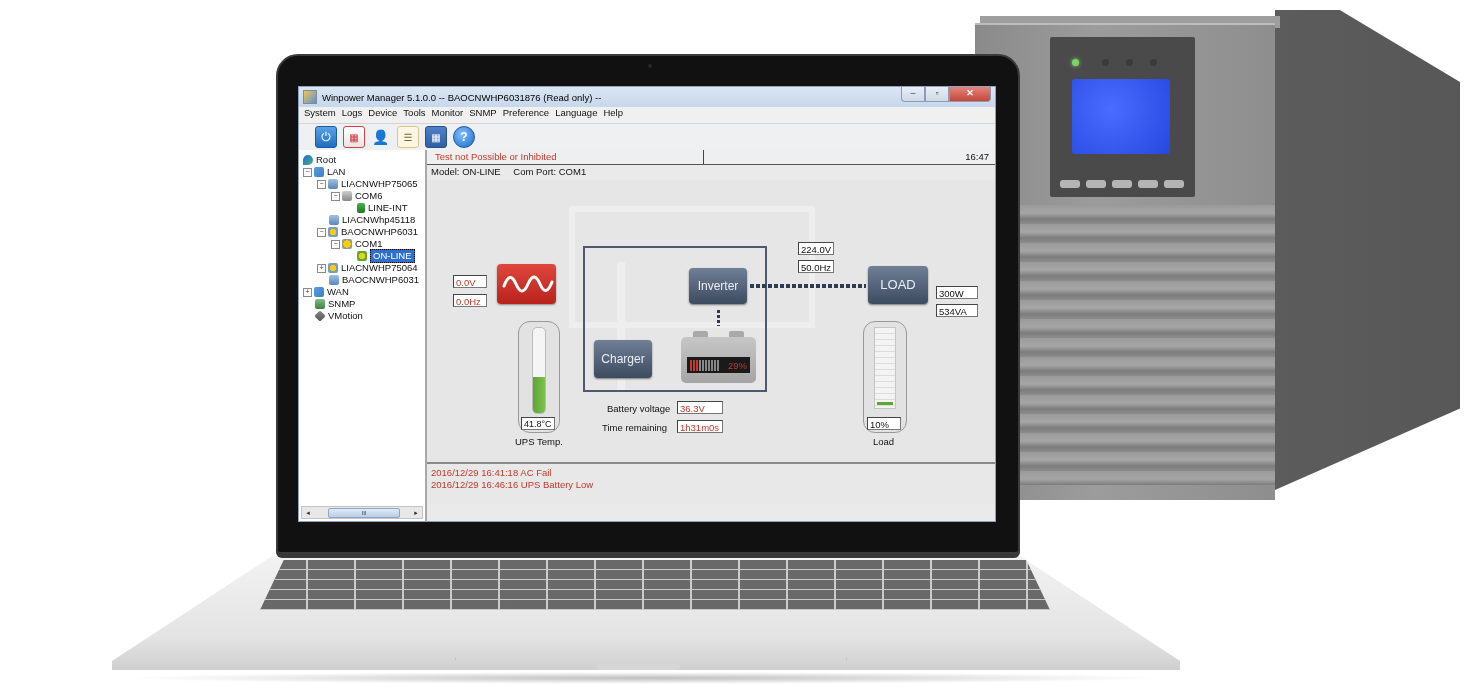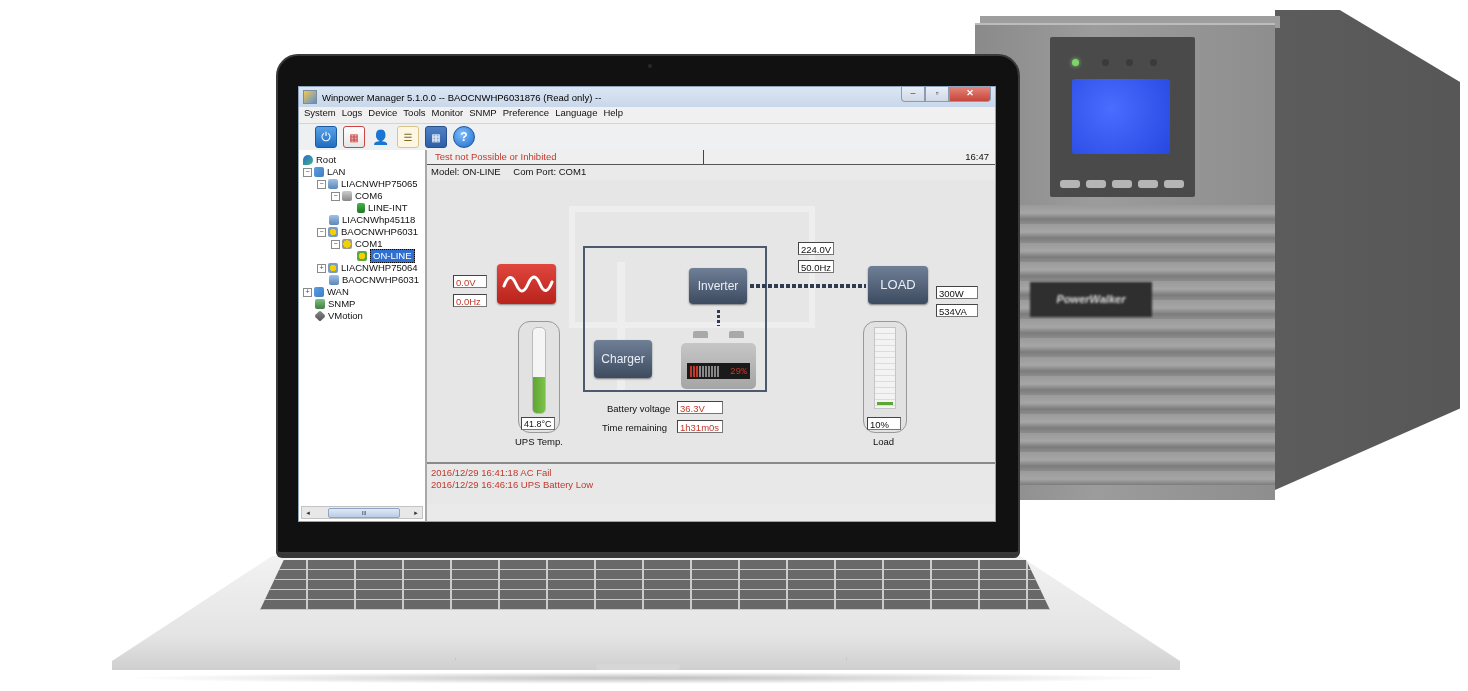--- a/index.html
+++ b/index.html
@@ -80,21 +80,21 @@
   .ghost { position:absolute; left:142px; top:26px; width:234px; height:110px; border:6px solid #eeeeee; }
   .ghost2 { position:absolute; left:190px; top:82px; width:8px; height:130px; background:#eeeeee; }
 
   .valbox { position:absolute; height:13px; background:#fff; border:1px solid #777; border-top-color:#444; border-left-color:#444; font-size:9.5px; line-height:13px; padding-left:2px; box-sizing:border-box; }
   .valbox.red { color:#c0392b; }
   .wave { position:absolute; left:70px; top:84px; width:59px; height:40px; background:linear-gradient(#e0463d,#b8231c); border-radius:4px; box-shadow:0 1px 2px #888; }
   .core { position:absolute; left:156px; top:66px; width:184px; height:146px; border:2px solid #4d5a6e; box-sizing:border-box; }
   .dbtn { position:absolute; background:linear-gradient(#6f7f96,#3d4b60); color:#e9eef5; border-radius:4px; text-align:center; font-size:12px; box-shadow:0 1px 2px #777; }
   .battery { position:absolute; left:254px; top:151px; width:75px; height:52px; }
   .bat-term { position:absolute; top:0; width:15px; height:7px; background:#a9a9a9; border-radius:2px 2px 0 0; }
-  .bat-body { position:absolute; left:0; top:12px; width:75px; height:46px; background:linear-gradient(#c6c6c6,#a5a5a5); border-radius:5px;font-family:Liberation Mono, monospace; }
+  .bat-body { position:absolute; left:0; top:6px; width:75px; height:46px; background:linear-gradient(#c6c6c6,#a5a5a5); border-radius:5px; }
   .bat-disp { position:absolute; left:6px; top:20px; width:63px; height:16px; background:#1a1a1a; display:flex; align-items:center; padding-left:3px; box-sizing:border-box; gap:1px; }
   .bar { width:2px; height:11px; background:#888; }
   .bar.red { background:#c0392b; }
   .bat-pct { margin-left:auto; color:#c0392b; font-size:9.5px; padding-right:3px; }
   .dots-h { position:absolute; height:4px; background:repeating-linear-gradient(90deg,#2f3b50 0 4px,transparent 4px 6px); }
   .dots-v { position:absolute; width:3px; background:repeating-linear-gradient(180deg,#2f3b50 0 3px,transparent 3px 5px); }
   .label { position:absolute; font-size:9.5px; color:#111; }
   .gauge { position:absolute; border:1px solid #999; border-radius:12px; background:#e2e2e2; }
   .tube { position:absolute; background:#f5f5f5; border:1px solid #bbb; border-radius:5px; overflow:hidden; }
   .fill-green { position:absolute; left:0; right:0; bottom:0; background:linear-gradient(90deg,#5da633,#7cc24a); }
@@ -118,21 +118,20 @@
       <div class="ups-led" style="left:76px"></div>
       <div class="ups-led" style="left:100px"></div>
       <div class="ups-lcd"></div>
       <div class="ups-btn" style="left:10px"></div>
       <div class="ups-btn" style="left:36px"></div>
       <div class="ups-btn" style="left:62px"></div>
       <div class="ups-btn" style="left:88px"></div>
       <div class="ups-btn" style="left:114px"></div>
     </div>
     <div class="ups-vents"></div>
-    <div class="ups-logo">PowerWalker</div>
   </div>
 </div>
 
 <div class="shadow"></div>
 <div class="base"></div>
 <div class="keyboard"></div>
 <div class="keyrows"></div>
 <div class="trackpad"></div>
 <div class="notch"></div>
 <div class="hinge"></div>

